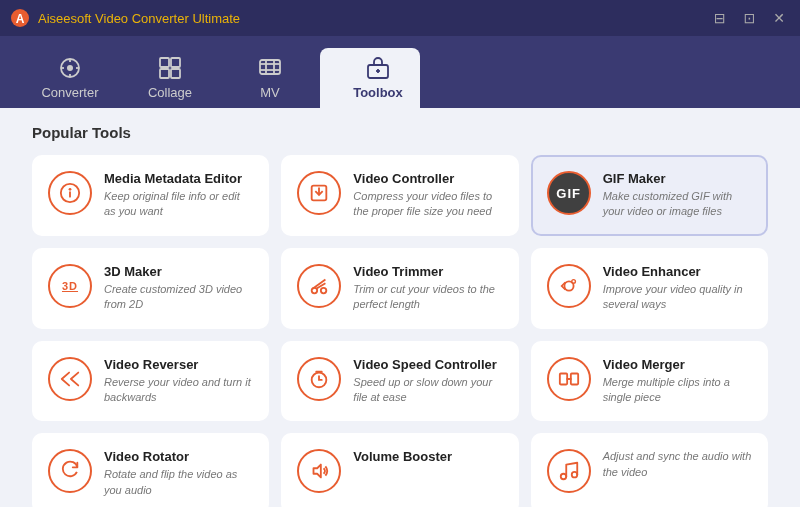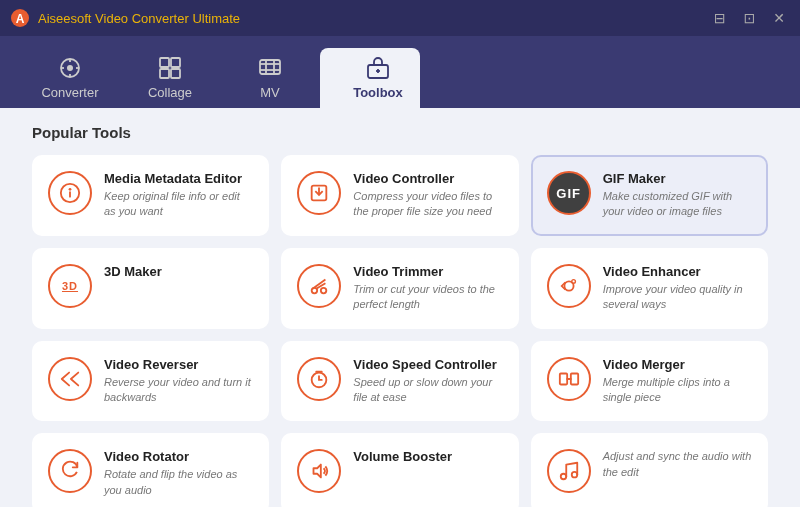--- a/index.html
+++ b/index.html
@@ -247,20 +247,21 @@
         <div class="tool-icon-circle" style="font-size: 13px; font-weight: 800; letter-spacing: 1px;">GIF</div>
         <div class="tool-info">
           <div class="tool-name">GIF Maker</div>
           <div class="tool-desc">Make customized GIF with your video or image files</div>
         </div>
       </div>
       <div class="tool-card">
         <div class="tool-icon-circle" style="font-size: 11px; font-weight: 800; letter-spacing: 1px; text-decoration: underline;">3D</div>
         <div class="tool-info">
           <div class="tool-name">3D Maker</div>
+          <div class="tool-desc">Create customized 3D video from 2D</div>
         </div>
       </div>
       <div class="tool-card">
         <div class="tool-icon-circle">
           <svg viewBox="0 0 24 24" width="22" height="22" fill="none">
             <circle cx="7" cy="17" r="3" stroke="currentColor" stroke-width="2" fill="none"></circle>
             <circle cx="17" cy="17" r="3" stroke="currentColor" stroke-width="2" fill="none"></circle>
             <line x1="5" y1="15" x2="19" y2="5" stroke="currentColor" stroke-width="2"></line>
             <line x1="9" y1="15" x2="19" y2="9" stroke="currentColor" stroke-width="2"></line>
           </svg>
@@ -347,17 +348,17 @@
       </div>
       <div class="tool-card">
         <div class="tool-icon-circle">
           <svg viewBox="0 0 24 24" width="22" height="22" fill="none">
             <path d="M9 18V5l12-2v13" stroke="currentColor" stroke-width="2" fill="none" stroke-linecap="round" stroke-linejoin="round"></path>
             <circle cx="6" cy="18" r="3" stroke="currentColor" stroke-width="2" fill="none"></circle>
             <circle cx="18" cy="16" r="3" stroke="currentColor" stroke-width="2" fill="none"></circle>
           </svg>
         </div>
         <div class="tool-info">
-          <div class="tool-desc">Adjust and sync the audio with the edit</div>
+          <div class="tool-desc">Adjust and sync the audio with the video</div>
         </div>
       </div>
     </div>
 </div>
 
 </body></html>

